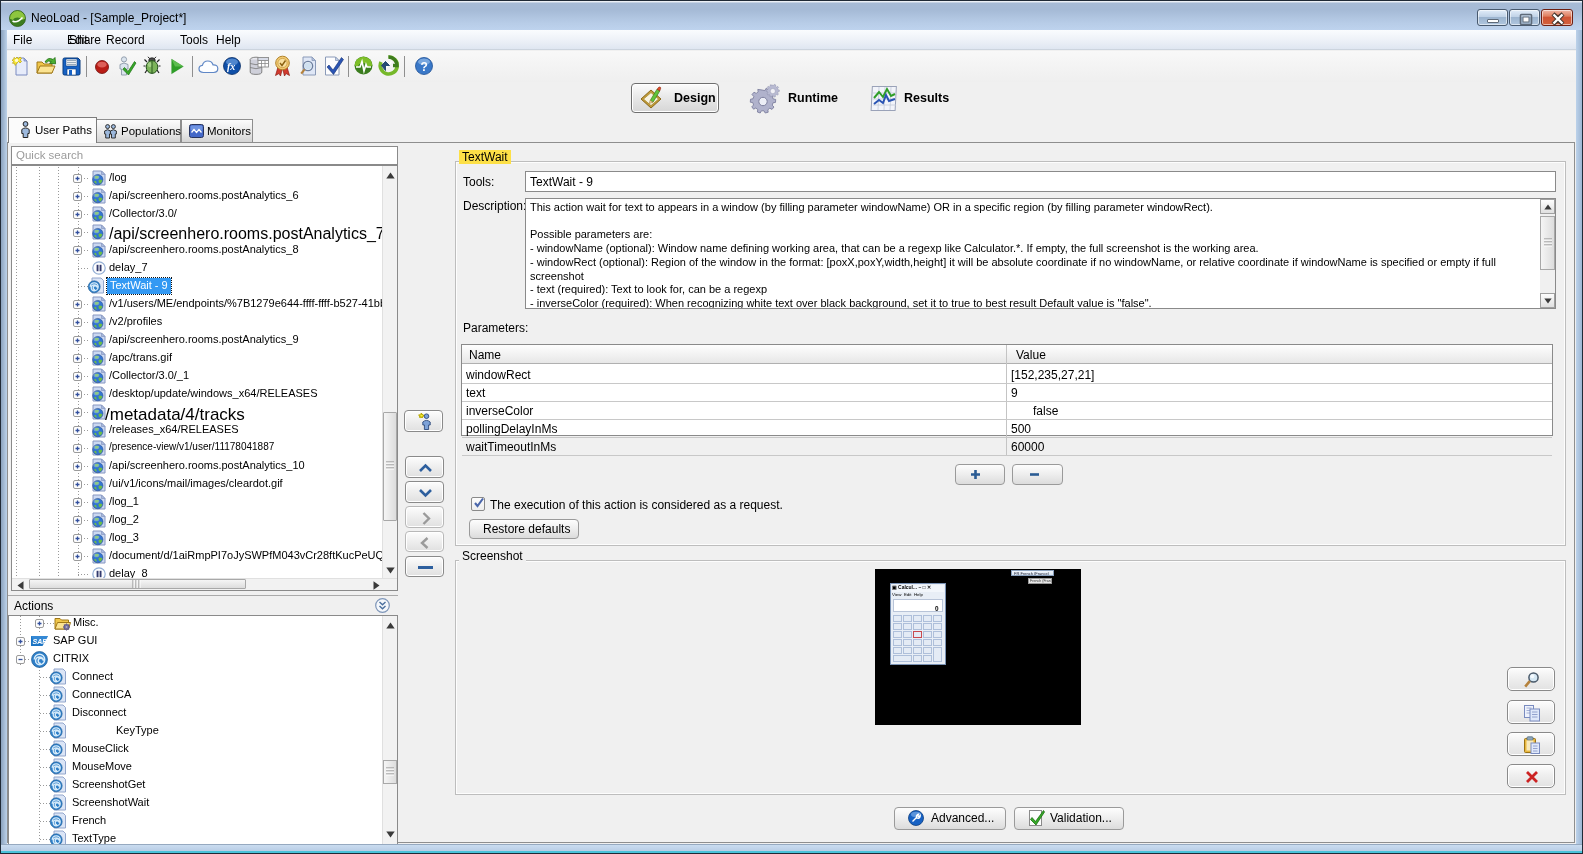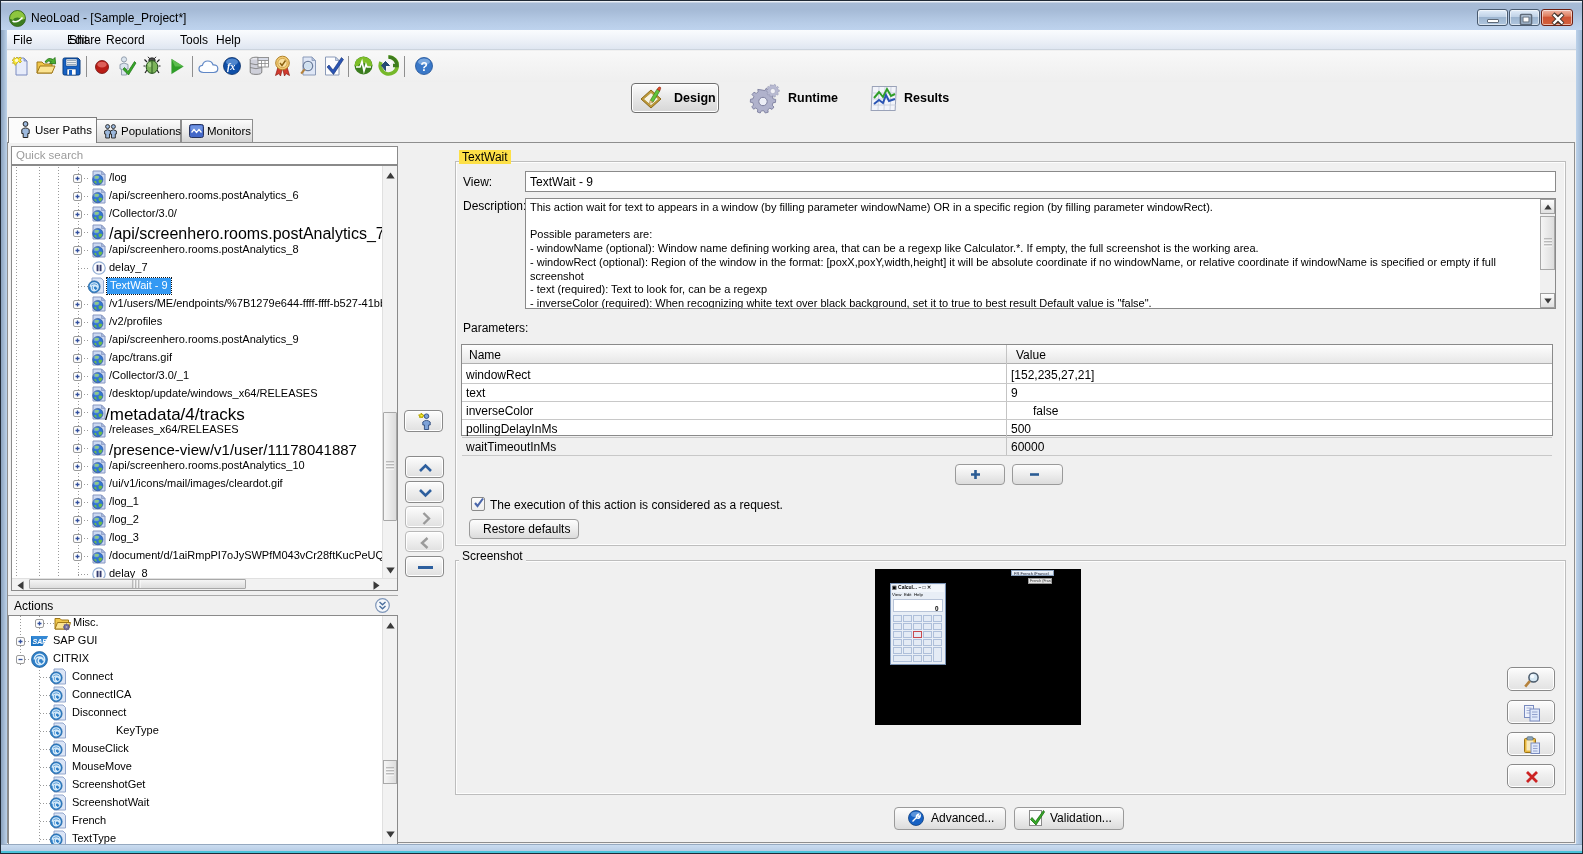--- a/index.html
+++ b/index.html
@@ -424,21 +424,21 @@
     </svg>
 <svg style="left:80px;top:274px" width="14" height="16" viewBox="0 0 14 16">
 <path d="M1 1 L9.5 1 L13 4.5 L13 15 L1 15 Z" fill="#ccd9f2" stroke="#8696c0" stroke-width="1"></path>
 <path d="M9.5 1 L9.5 4.5 L13 4.5 Z" fill="#aabbdf" stroke="#8696c0" stroke-width="0.7"></path>
 <circle cx="5.8" cy="9.6" r="5.2" fill="#3374d2" stroke="#1a3f80" stroke-width="0.5"></circle>
 <path d="M2.6 6.6 Q5 5.2 7 6.4 L6 8.4 L3.4 8.8 Z" fill="#6cbe48"></path>
 <path d="M6.6 9.8 Q8.8 9 10.4 10.6 L8.8 13.6 L6.8 12.4 Z" fill="#6cbe48"></path>
 <path d="M2 11.4 L4 10.8 L4.8 13.8 Q2.8 13.4 2 11.4 Z" fill="#6cbe48"></path>
 <ellipse cx="4.4" cy="7.4" rx="3" ry="1.8" fill="#cfe2f4" opacity="0.35"></ellipse>
 </svg>
-<div class="tx" style="left:97px;top:275px;font-size:15px;color:#000;">/presence-view/v1/user/11178041887</div>
+<div class="tx" style="left:97px;top:275px;font-size:10px;color:#000;">/presence-view/v1/user/11178041887</div>
 <div style="position:absolute;left:66px;top:300px;width:12px;height:1px;background-image:linear-gradient(90deg,#999 1px,transparent 1px);background-size:3px 1px;"></div>
 <svg style="left:61px;top:296px" width="9" height="9" viewBox="0 0 9 9">
 <rect x="0.5" y="0.5" width="8" height="8" rx="1.5" fill="#fdfdfd" stroke="#9b9b9b" stroke-width="1"></rect>
       <path d="M2.5 4.5 L6.5 4.5 M4.5 2.5 L4.5 6.5" stroke="#33509e" stroke-width="1.3"></path>
     </svg>
 <svg style="left:80px;top:292px" width="14" height="16" viewBox="0 0 14 16">
 <path d="M1 1 L9.5 1 L13 4.5 L13 15 L1 15 Z" fill="#ccd9f2" stroke="#8696c0" stroke-width="1"></path>
 <path d="M9.5 1 L9.5 4.5 L13 4.5 Z" fill="#aabbdf" stroke="#8696c0" stroke-width="0.7"></path>
 <circle cx="5.8" cy="9.6" r="5.2" fill="#3374d2" stroke="#1a3f80" stroke-width="0.5"></circle>
 <path d="M2.6 6.6 Q5 5.2 7 6.4 L6 8.4 L3.4 8.8 Z" fill="#6cbe48"></path>
@@ -708,21 +708,21 @@
 <div class="abs" style="left:405px;top:531px;width:39px;height:21px;border:1px solid #b8b8b8;border-radius:4px;background:linear-gradient(#fdfdfd,#efefef 45%,#e0e0e0);box-shadow:inset 0 0 0 1px #fff;">
     <svg style="left:14px;top:4px" width="10" height="14" viewBox="0 0 10 14">
       <path d="M7.5 2 L2 7 L7.5 12" stroke="#9a9a9a" stroke-width="2.4" fill="none"></path>
     </svg>
   </div>
 <div class="abs" style="left:405px;top:556px;width:39px;height:21px;border:1px solid #8a8a8a;border-radius:4px;background:linear-gradient(#fdfdfd,#efefef 45%,#e0e0e0);box-shadow:inset 0 0 0 1px #fff;">
     <div style="position:absolute;left:12px;top:9px;width:15px;height:3px;background:#2d5f9e;"></div>
   </div>
 <div class="abs" style="left:455px;top:161px;width:1111px;height:385px;border:1px solid #bdbdbd;box-shadow:inset 0 0 0 1px #fdfdfd;"></div>
 <div class="tx" style="left:459px;top:150px;font-size:12px;background:#fde047;padding:0 3px;">TextWait</div>
-<div class="tx" style="left:463px;top:175px;font-size:12px;">View:</div>
+<div class="tx" style="left:463px;top:175px;font-size:12px;">Tools:</div>
 <div class="abs" style="left:525px;top:171px;width:1031px;height:21px;background:#fff;border:1px solid #8a8a8a;"></div>
 <div class="tx" style="left:530px;top:175px;font-size:12px;">TextWait - 9</div>
 <div class="tx" style="left:463px;top:199px;font-size:12px;">Description:</div>
 <div class="abs" style="left:525px;top:198px;width:1031px;height:111px;background:#fff;border:1px solid #8a8a8a;overflow:hidden;">
 <div class="tx" style="left:4px;top:2.0px;font-size:11px;">This action wait for text to appears in a window (by filling parameter windowName) OR in a specific region (by filling parameter windowRect).</div>
 <div class="tx" style="left:4px;top:15.7px;font-size:11px;"></div>
 <div class="tx" style="left:4px;top:29.4px;font-size:11px;">Possible parameters are:</div>
 <div class="tx" style="left:4px;top:43.1px;font-size:11px;">- windowName (optional): Window name defining working area, that can be a regexp like Calculator.*. If empty, the full screenshot is the working area.</div>
 <div class="tx" style="left:4px;top:56.8px;font-size:11px;">- windowRect (optional): Region of the window in the format: [poxX,poxY,width,height] it will be absolute coordinate if no windowName, or relative coordinate if windowName is specified or empty if full</div>
 <div class="tx" style="left:4px;top:70.5px;font-size:11px;">screenshot</div>

